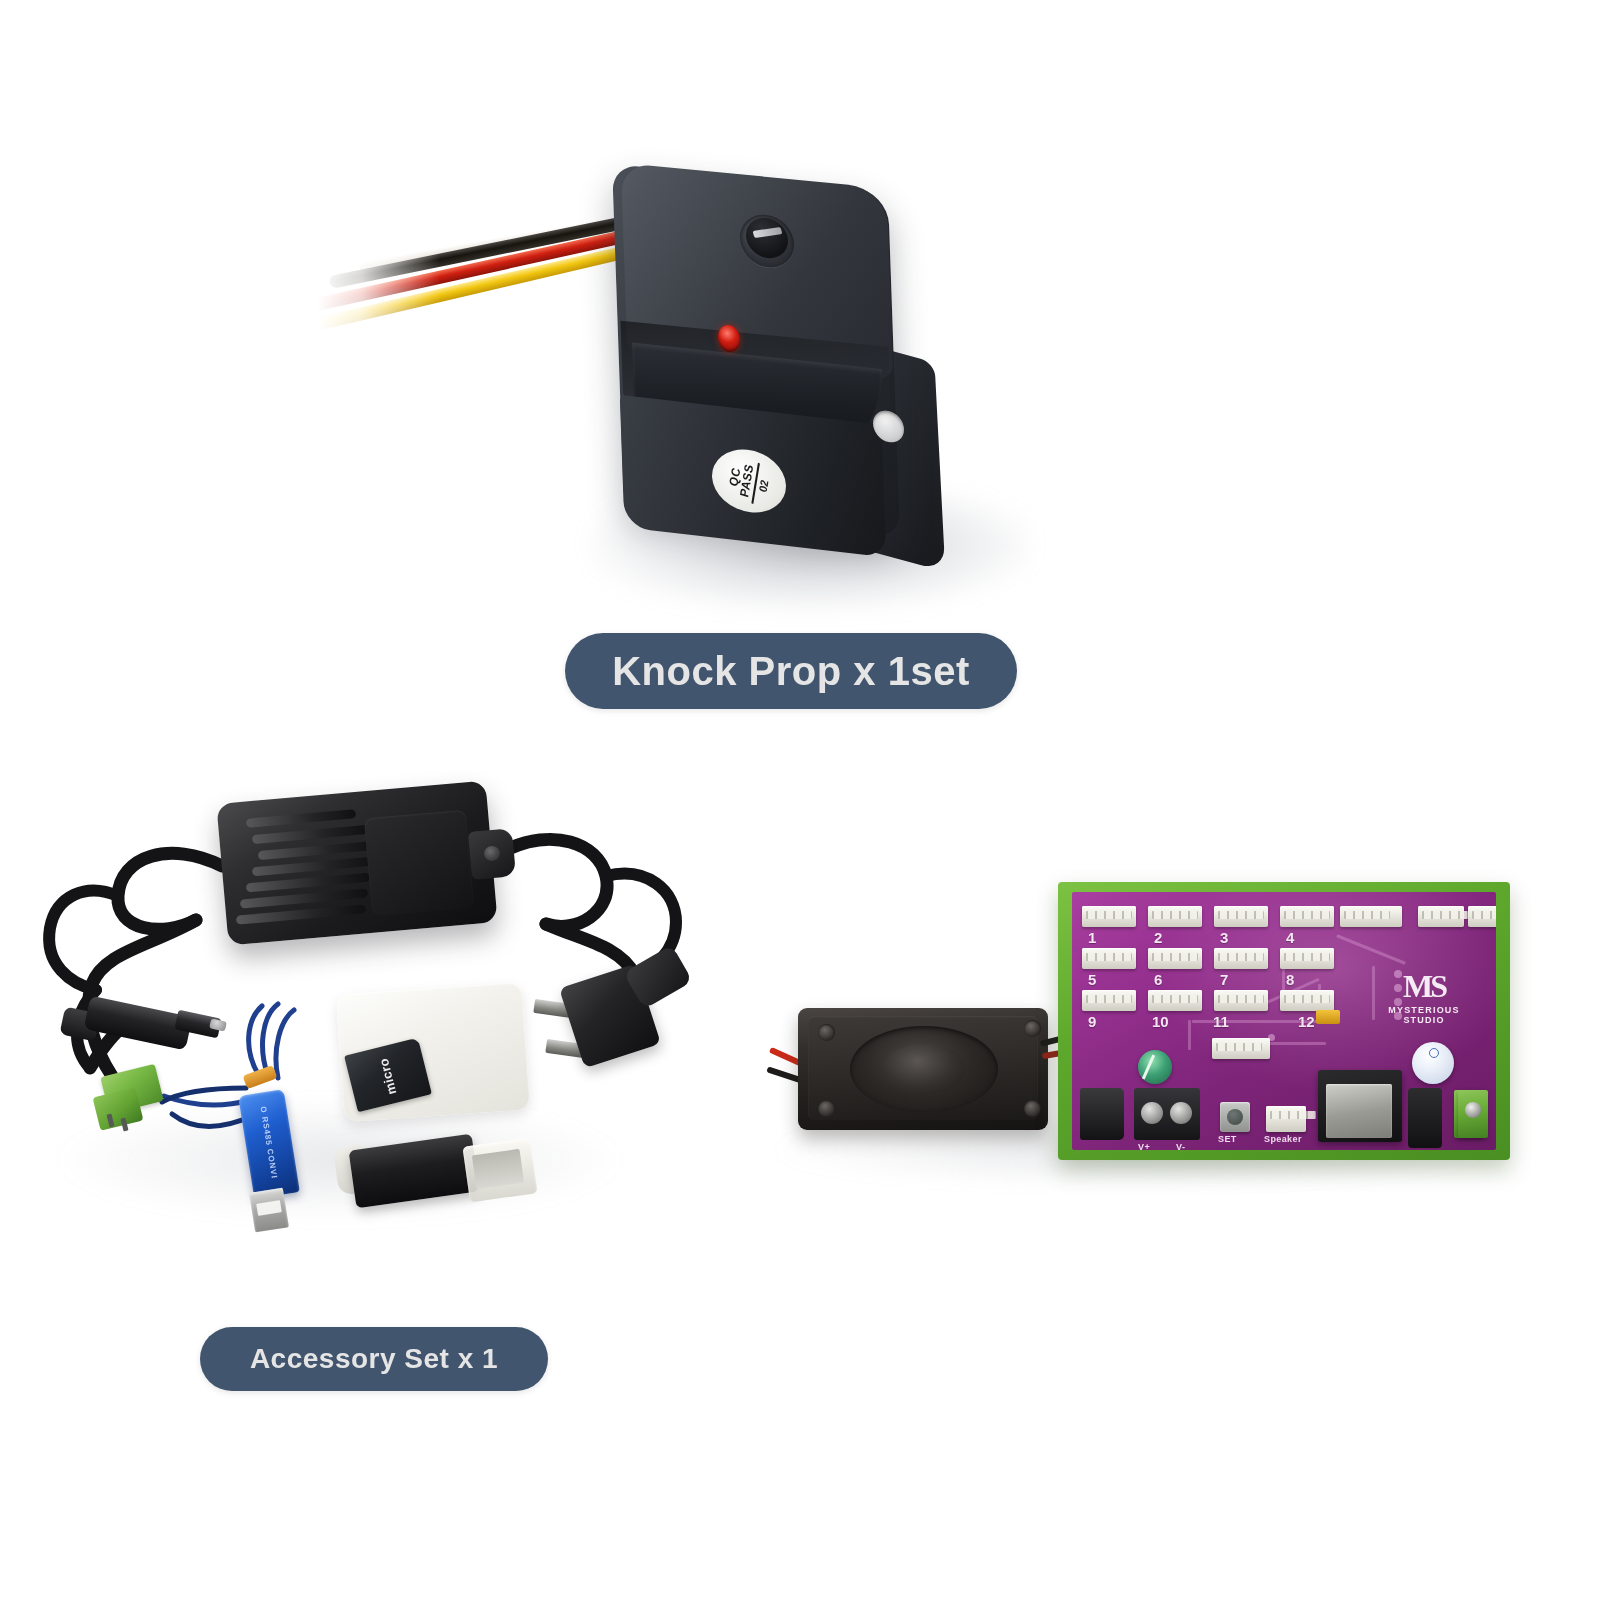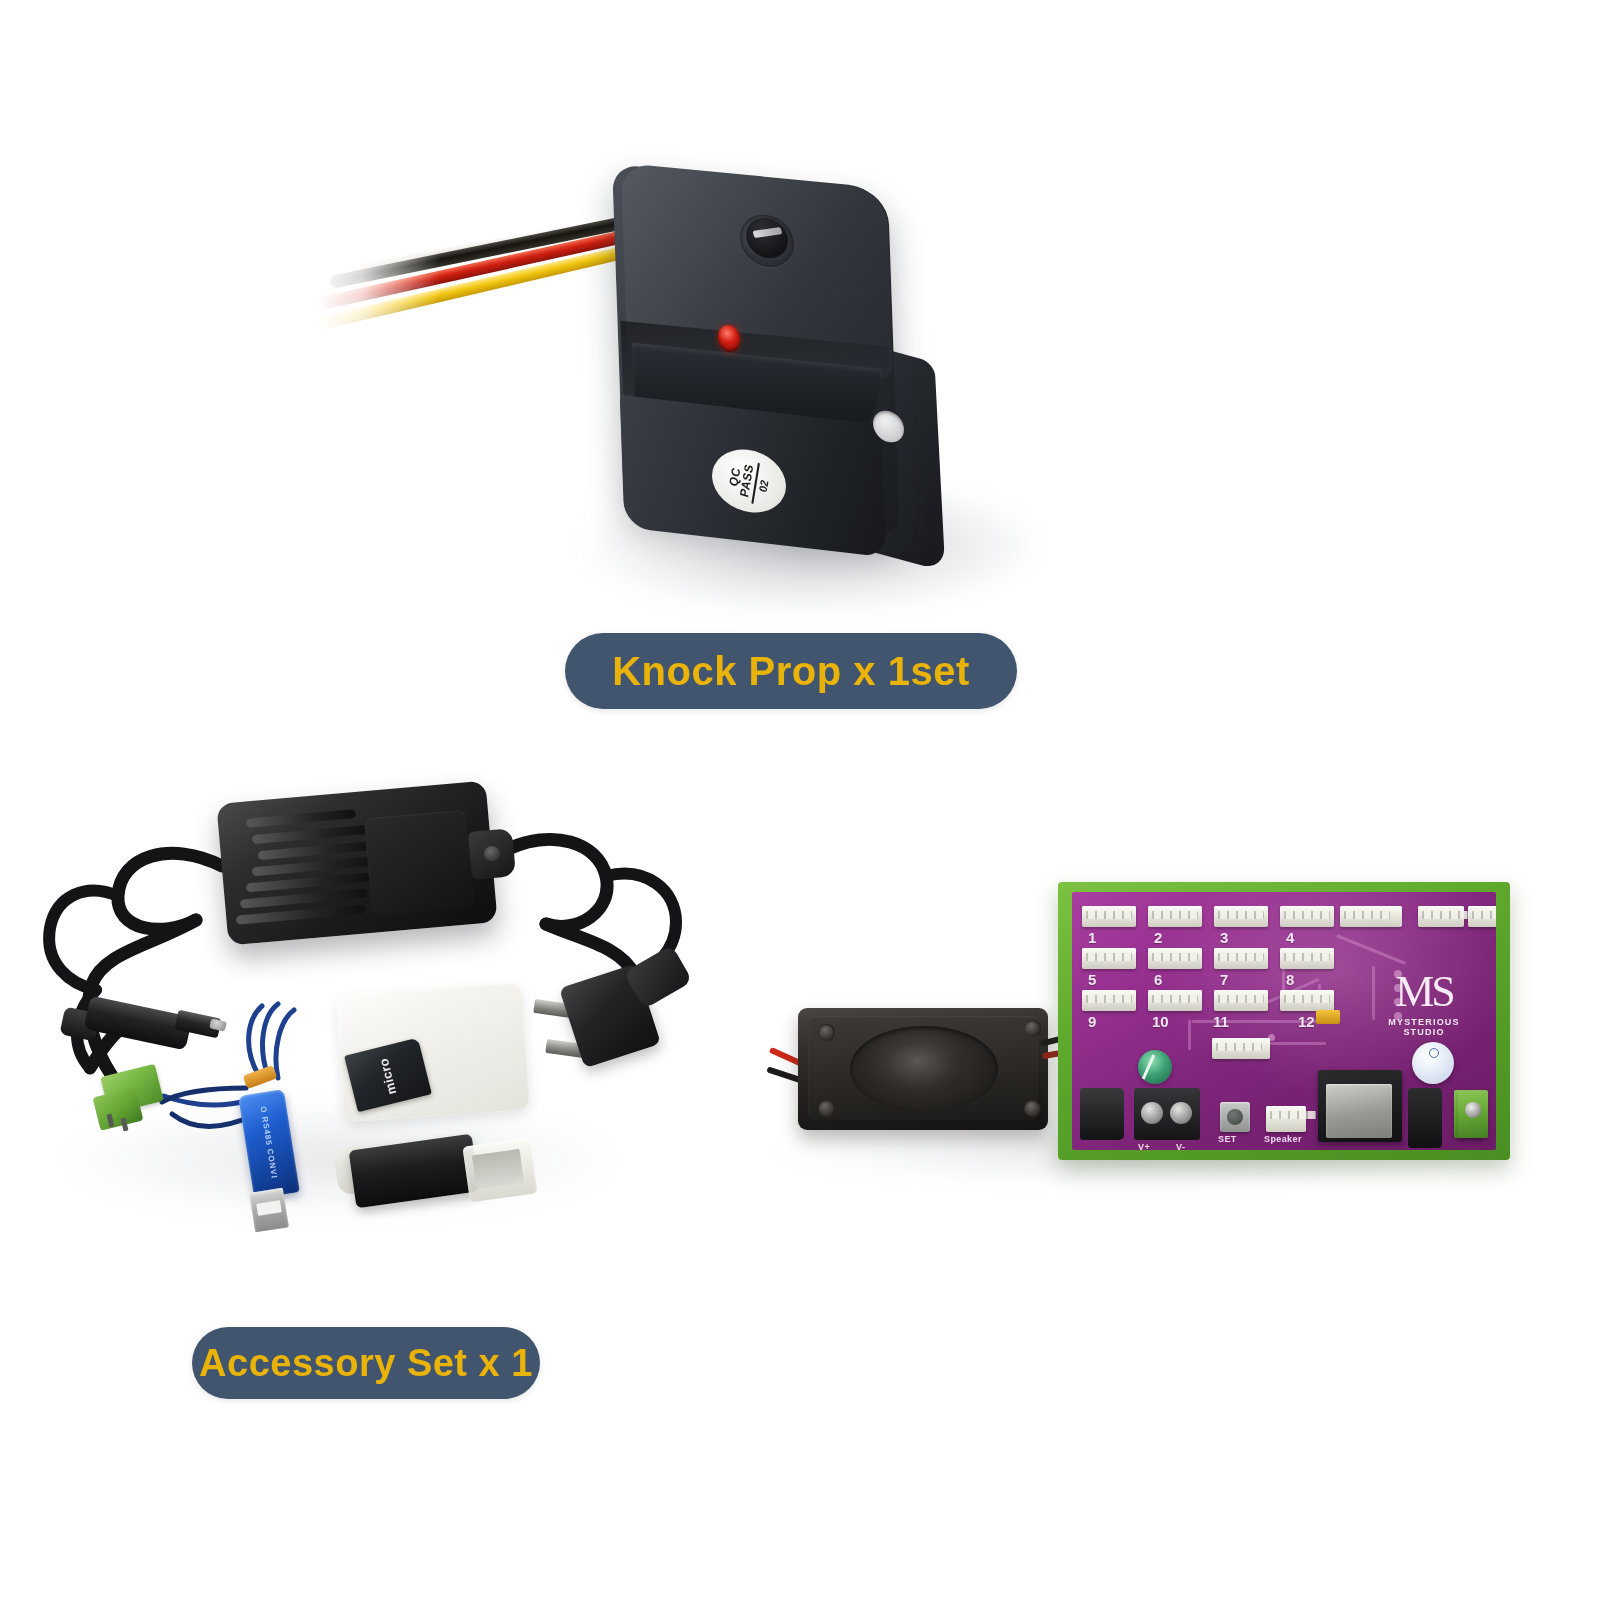--- a/index.html
+++ b/index.html
@@ -10,30 +10,30 @@
     font-family:"Liberation Sans", sans-serif;
     overflow:hidden;
     position:relative;
   }
   .stage{position:absolute;inset:0;}
 
   
   .pill{
     position:absolute;
     background:#42556e;
-    color:#eab308;
+    color:#e5e5e5;
     border-radius:999px;
     display:flex;align-items:center;justify-content:center;
     font-weight:bold;
     letter-spacing:.5px;
     white-space:nowrap;
     box-shadow:0 2px 6px rgba(0,0,0,.10);
   }
   #pill-knock{left:565px;top:633px;width:452px;height:76px;font-size:40px;}
-  #pill-accessory{left:192px;top:1327px;width:348px;height:72px;font-size:38px;}
+  #pill-accessory{left:200px;top:1327px;width:348px;height:64px;font-size:28px;}
   #pill-controller{left:1048px;top:1327px;width:348px;height:72px;font-size:38px;}
 
   
   #knock-group{position:absolute;left:290px;top:150px;width:800px;height:470px;}
   .kp-shadow{
     position:absolute;left:300px;top:330px;width:440px;height:130px;
     background:radial-gradient(ellipse at 50% 50%, rgba(120,125,135,.42) 0%, rgba(150,155,165,.16) 52%, rgba(255,255,255,0) 76%);
     filter:blur(10px);
   }
   
@@ -378,21 +378,21 @@
   }
   .jstnum{
     position:absolute;font-size:15px;font-weight:bold;color:#f3e6f1;
     text-shadow:0 1px 1px rgba(0,0,0,.3);
   }
   
   .brand{
     position:absolute;right:14px;top:78px;width:116px;text-align:center;color:#f6eaf4;
   }
   .brand-mark{
-    font-size:44px;font-weight:normal;line-height:1;letter-spacing:-3px;
+    font-size:32px;font-weight:bold;line-height:1;letter-spacing:-3px;
     font-family:"Liberation Serif", serif;
   }
   .brand-name{font-size:9px;letter-spacing:1.2px;margin-top:3px;font-weight:bold;}
   
   .dcjack{
     position:absolute;left:8px;top:196px;width:44px;height:52px;
     background:linear-gradient(180deg,#3a3a3c,#131315);border-radius:3px 5px 5px 3px;
   }
   .blkterm{
     position:absolute;left:62px;top:196px;width:66px;height:52px;

